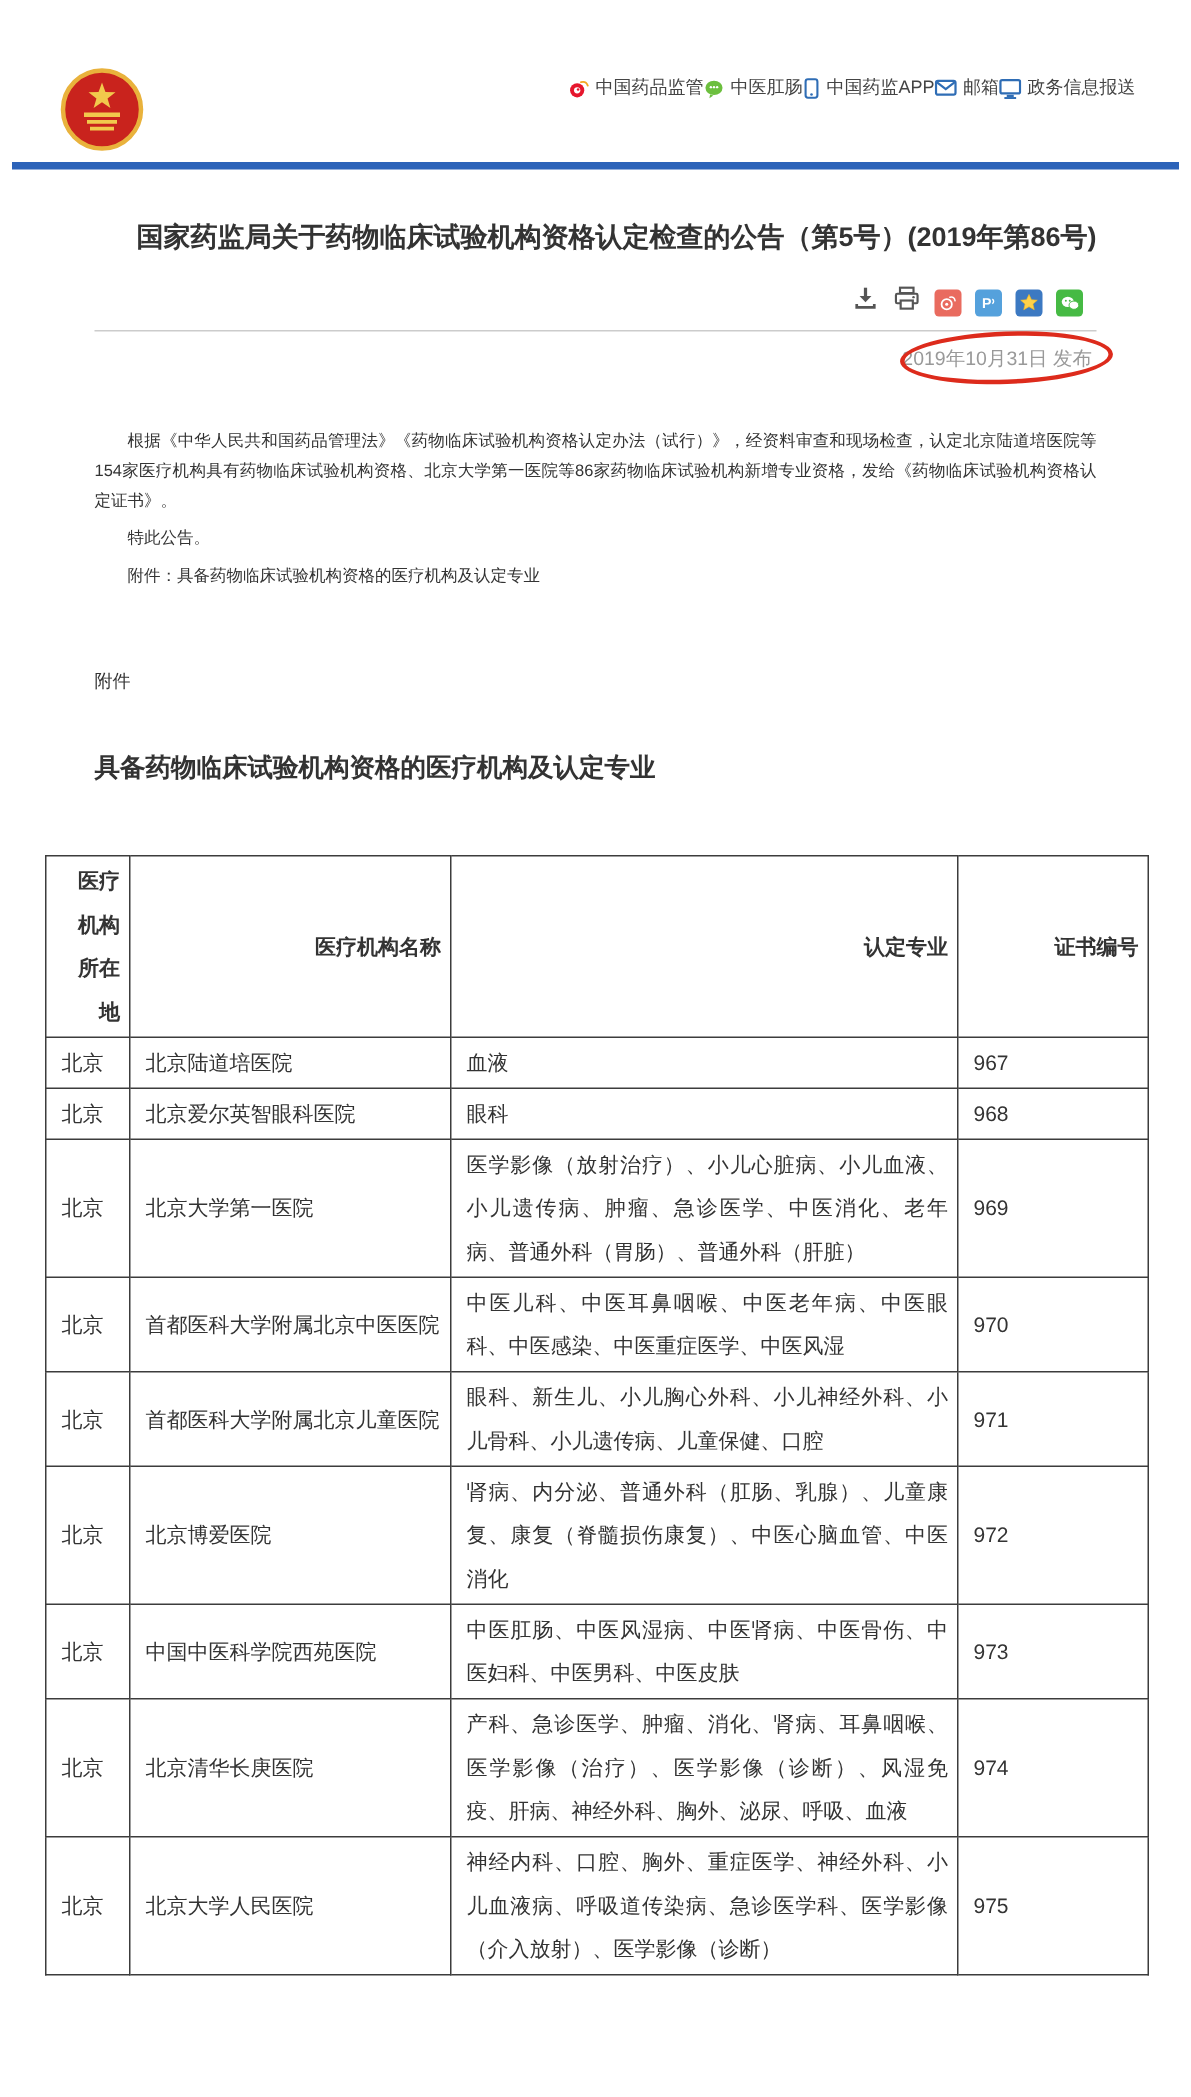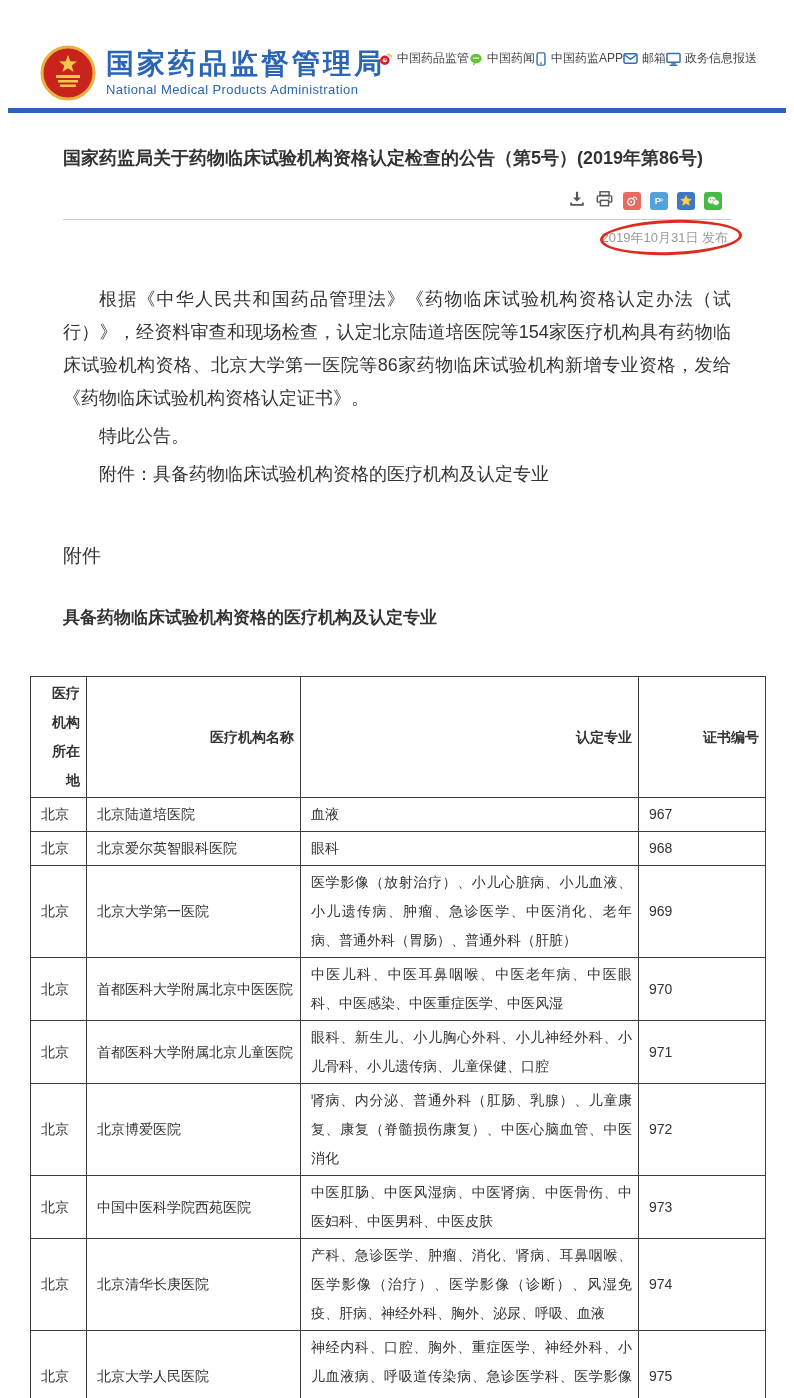--- a/index.html
+++ b/index.html
@@ -21,35 +21,35 @@
     position:absolute; right:37px; top:64px; width:333px; height:26px;
     border:1px solid #9cc0e7; border-radius:14px; display:flex; align-items:center;
     padding:0 10px 0 15px; background:#fff;
   }
   .search-box input { flex:1; border:none; outline:none; font-size:13px; color:#333; background:transparent; }
   .search-box input::placeholder { color:#a6a6a6; }
   .search-divider { width:1px; height:14px; background:#d7d7d7; margin-right:9px; }
   .header-bar { position:absolute; left:8px; right:8px; bottom:0; height:5px; background:#2c63b9; }
   
   .article-title {
-    margin:30px 63px 0; text-align:left; font-size:18px; font-weight:600;
+    margin:30px 63px 0; text-align:right; font-size:18px; font-weight:600;
     line-height:31px; color:#333;
   }
   .toolbar { display:flex; justify-content:flex-end; align-items:center; gap:9px; margin:16px 72px 7px 0; }
   .tool-btn { display:block; cursor:pointer; }
   .share-sq { width:18px; height:18px; border-radius:3px; display:flex; align-items:center; justify-content:center; cursor:pointer; }
   .rule { border:none; border-top:1px solid #ccc; margin:0 63px; }
   .date-row { position:relative; text-align:right; margin:9px 66px 0 0; font-size:13px; color:#999; height:20px; }
   .date-circle {
     position:absolute; right:-14px; top:-9px; width:142px; height:35px;
     border:3px solid #dd2b1c; border-radius:50%; transform:rotate(-2deg); pointer-events:none;
   }
   .body-text { margin:34px 63px 0; }
-  .body-text p { font-size:18px; line-height:33px; text-indent:2em; text-align:justify; margin-bottom:5px; }
-  .attach-label { margin:52px 63px 0; font-size:19px; }
+  .body-text p { font-size:11px; line-height:20px; text-indent:2em; text-align:justify; margin-bottom:5px; }
+  .attach-label { margin:52px 63px 0; font-size:12px; }
   .attach-title { margin:37px 63px 0; text-align:left; font-size:17px; font-weight:bold; }
   
   table.inst { border-collapse:collapse; width:735px; margin:47px 0 0 30px; font-size:14px; color:#333; table-layout:fixed; }
   table.inst th, table.inst td { border:1px solid #3c3c3c; vertical-align:middle; line-height:29px; }
   table.inst th { font-weight:bold; text-align:right; padding:2px 6px 2px 10px; height:118px; }
   table.inst td { padding:2px 6px 2px 10px; }
   th.region-h { padding:2px 8px; text-align:justify; text-justify:inter-character; }
   td.spec { text-align:justify; text-justify:inter-character; }
 </style>
 </head>
@@ -57,24 +57,20 @@
 
 <div class="site-header">
   <svg class="emblem" viewBox="0 0 56 56">
     <circle cx="28" cy="28" r="26" fill="#c9231d"></circle>
     <circle cx="28" cy="28" r="26" fill="none" stroke="#e9b23c" stroke-width="3"></circle>
     <path d="M28 10l2.3 6.3 6.7.2-5.3 4.1 1.9 6.4-5.6-3.8-5.6 3.8 1.9-6.4-5.3-4.1 6.7-.2z" fill="#f2c94c"></path>
     <rect x="16" y="30" width="24" height="3" fill="#f2c94c"></rect>
     <rect x="18" y="35" width="20" height="2.5" fill="#f2c94c"></rect>
     <rect x="20" y="39.5" width="16" height="2.5" fill="#f2c94c"></rect>
   </svg>
-  <div class="brand">
-    <div class="brand-zh">国家药品监督管理局</div>
-    <div class="brand-en">National Medical Products Administration</div>
-  </div>
 
   <div class="top-nav">
     <span class="nav-link">
       <span>
           <svg width="14" height="14" viewBox="0 0 16 16">
             <circle cx="6.6" cy="9.4" r="5.4" fill="#e6162d"></circle>
             <circle cx="6.6" cy="9.4" r="2.4" fill="#fff"></circle>
             <circle cx="7.3" cy="8.8" r="1" fill="#e6162d"></circle>
             <path d="M9.5 3.2q3.8-1.2 5.2 2.6" stroke="#f5a623" stroke-width="1.4" fill="none" stroke-linecap="round"></path>
           </svg>
@@ -84,21 +80,21 @@
     <span class="nav-link">
       <span>
           <svg width="14" height="14" viewBox="0 0 16 16">
             <ellipse cx="8" cy="7.5" rx="6.5" ry="5.5" fill="#6cbf3e"></ellipse>
             <path d="M5 12.5l-.5 3 3-2.2z" fill="#6cbf3e"></path>
             <circle cx="5.6" cy="7" r="0.9" fill="#fff"></circle>
             <circle cx="8" cy="7" r="0.9" fill="#fff"></circle>
             <circle cx="10.4" cy="7" r="0.9" fill="#fff"></circle>
           </svg>
         </span>
-      <span>中国药闻</span>
+      <span>中医肛肠</span>
     </span>
     <span class="nav-link">
       <span>
           <svg width="12" height="14" viewBox="0 0 12 16">
             <rect x="1.5" y="1" width="9" height="14" rx="1.8" fill="none" stroke="#2f6db5" stroke-width="1.6"></rect>
             <circle cx="6" cy="12.6" r="1" fill="#2f6db5"></circle>
           </svg>
         </span>
       <span>中国药监APP</span>
     </span>

